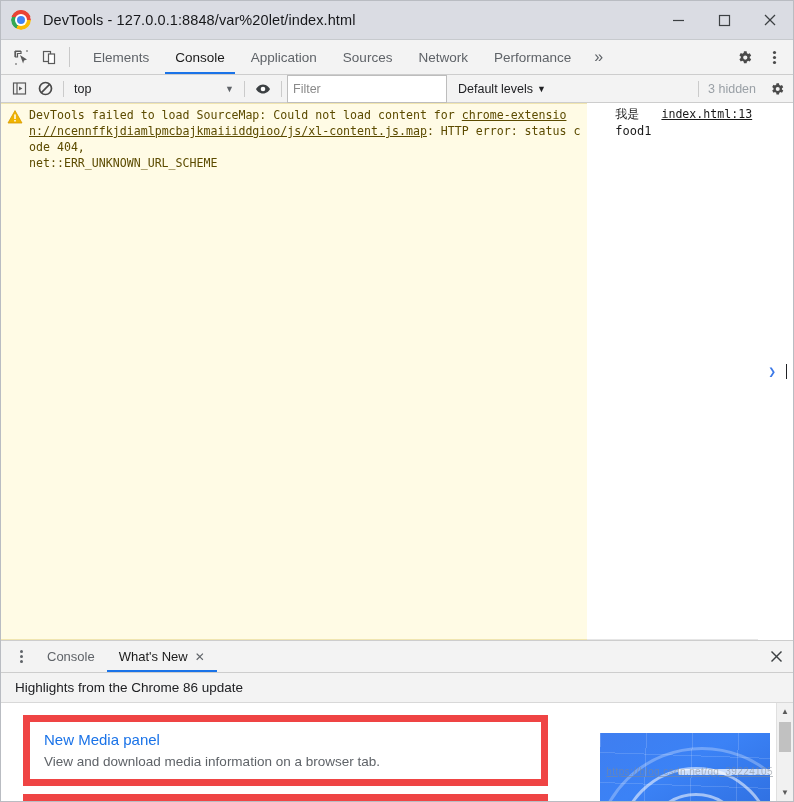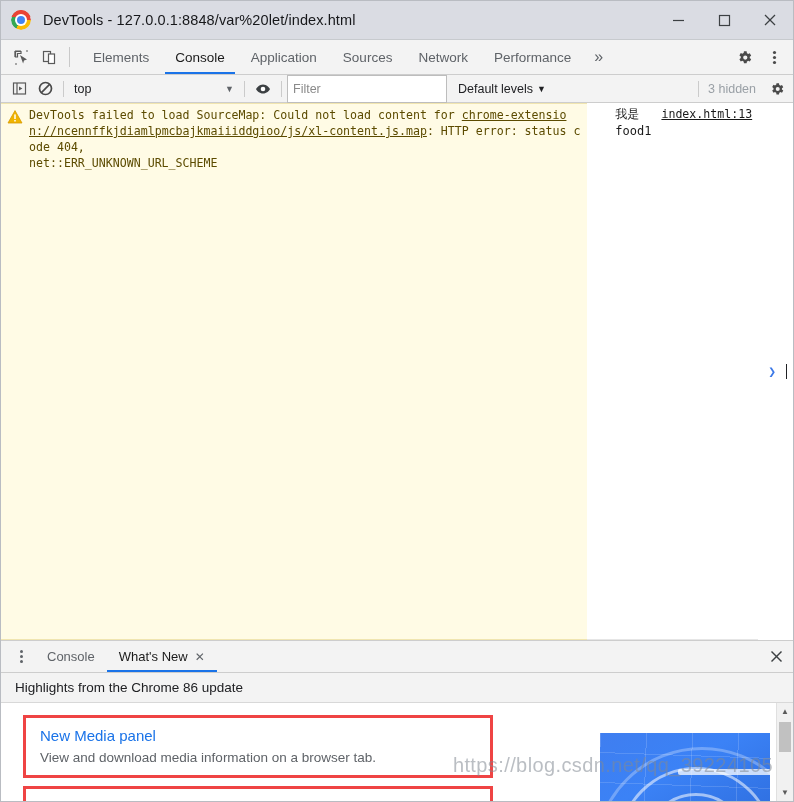--- a/index.html
+++ b/index.html
@@ -399,23 +399,23 @@
     display: flex;
   }
   .wn-scroll {
     flex: 1 1 auto;
     position: relative;
     padding: 12px 0 0 22px;
     box-sizing: border-box;
     overflow: hidden;
   }
   .wn-card {
-    border: 3px solid #ef4444;
+    border: 7px solid #ef4444;
     box-sizing: border-box;
-    width: 470px;
+    width: 525px;
     padding: 9px 14px 10px 14px;
     background: #ffffff;
   }
   .wn-card + .wn-card { margin-top: 8px; }
   .wn-title {
     color: #1a73e8;
     font-size: 15px;
     margin-bottom: 6px;
     white-space: nowrap;
   }
@@ -478,26 +478,27 @@
     height: 30px;
     background: #c1c1c1;
   }
   .vscroll .arrow.down { margin-top: auto; }
 
   
   .watermark {
     position: absolute;
     right: 20px;
     bottom: 24px;
-    font-size: 20px;
+    font-size: 10px;
     color: rgba(130,136,145,0.55);
     letter-spacing: 0.4px;
     pointer-events: none;
     white-space: nowrap;
     z-index: 50;
+    text-decoration: underline;
   }
 </style>
 </head>
 <body>
 
 <div class="window">
 
   <div class="titlebar">
     <div class="chrome-logo">
       <div class="ring"></div>

